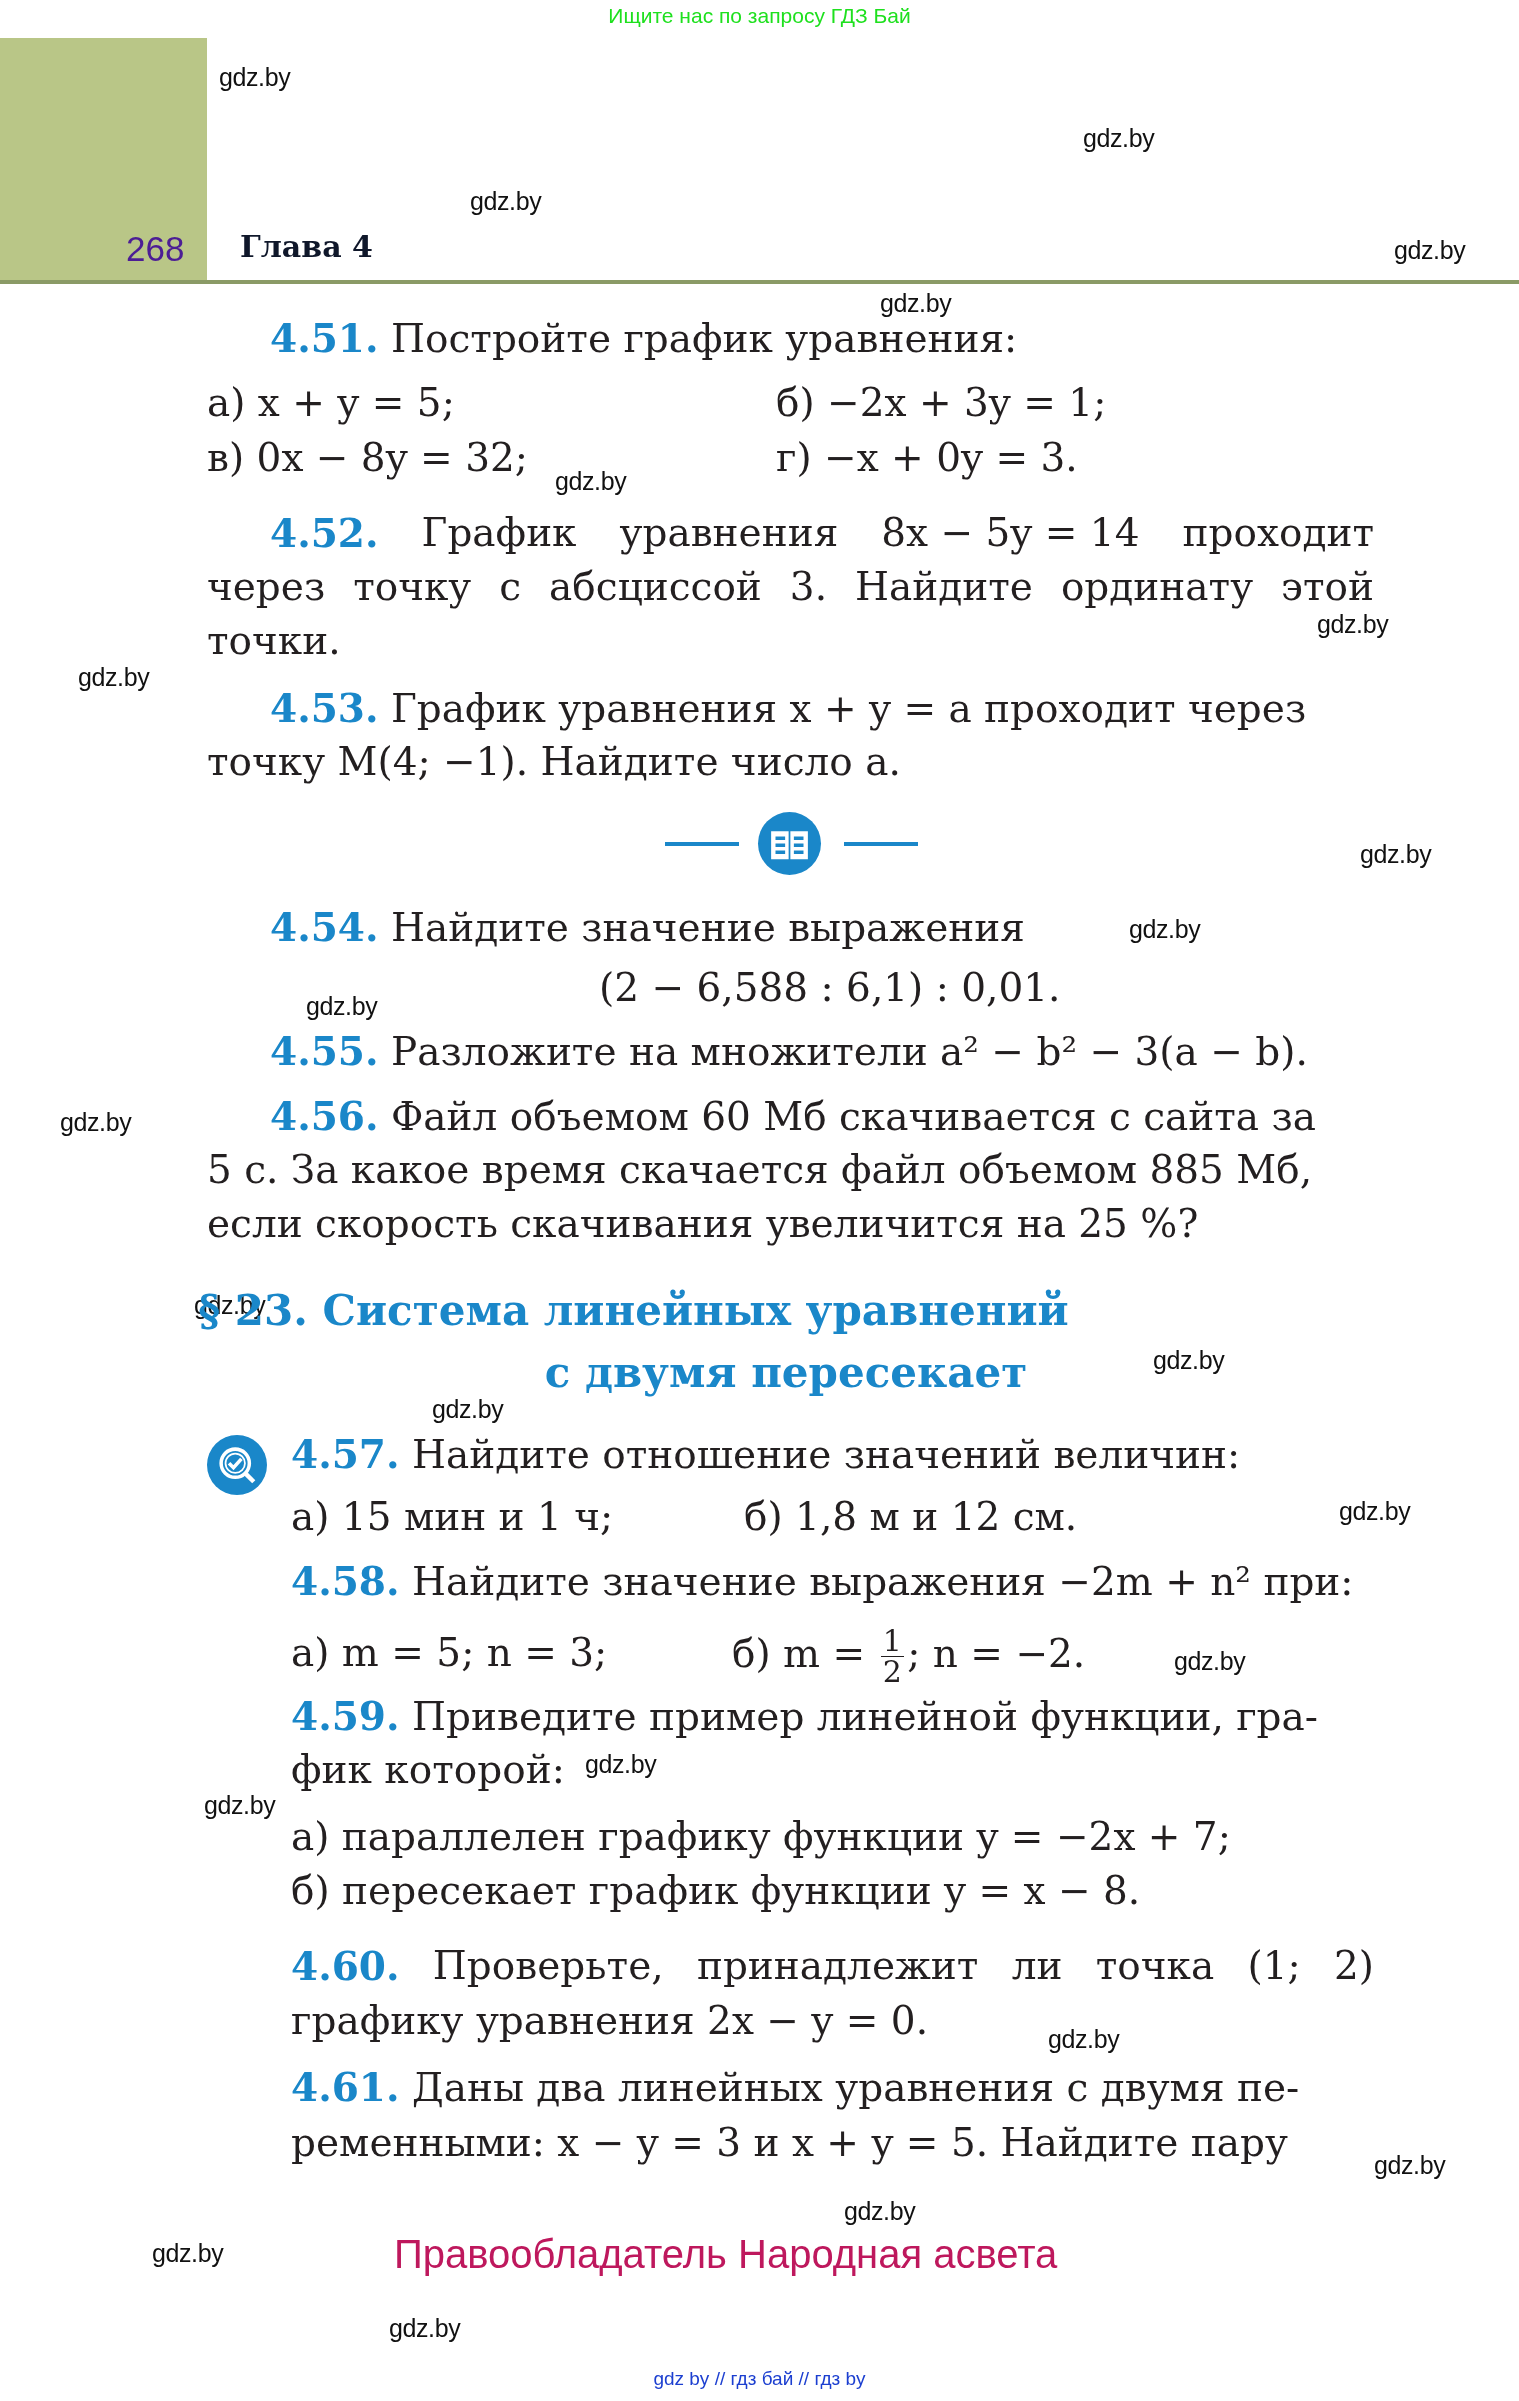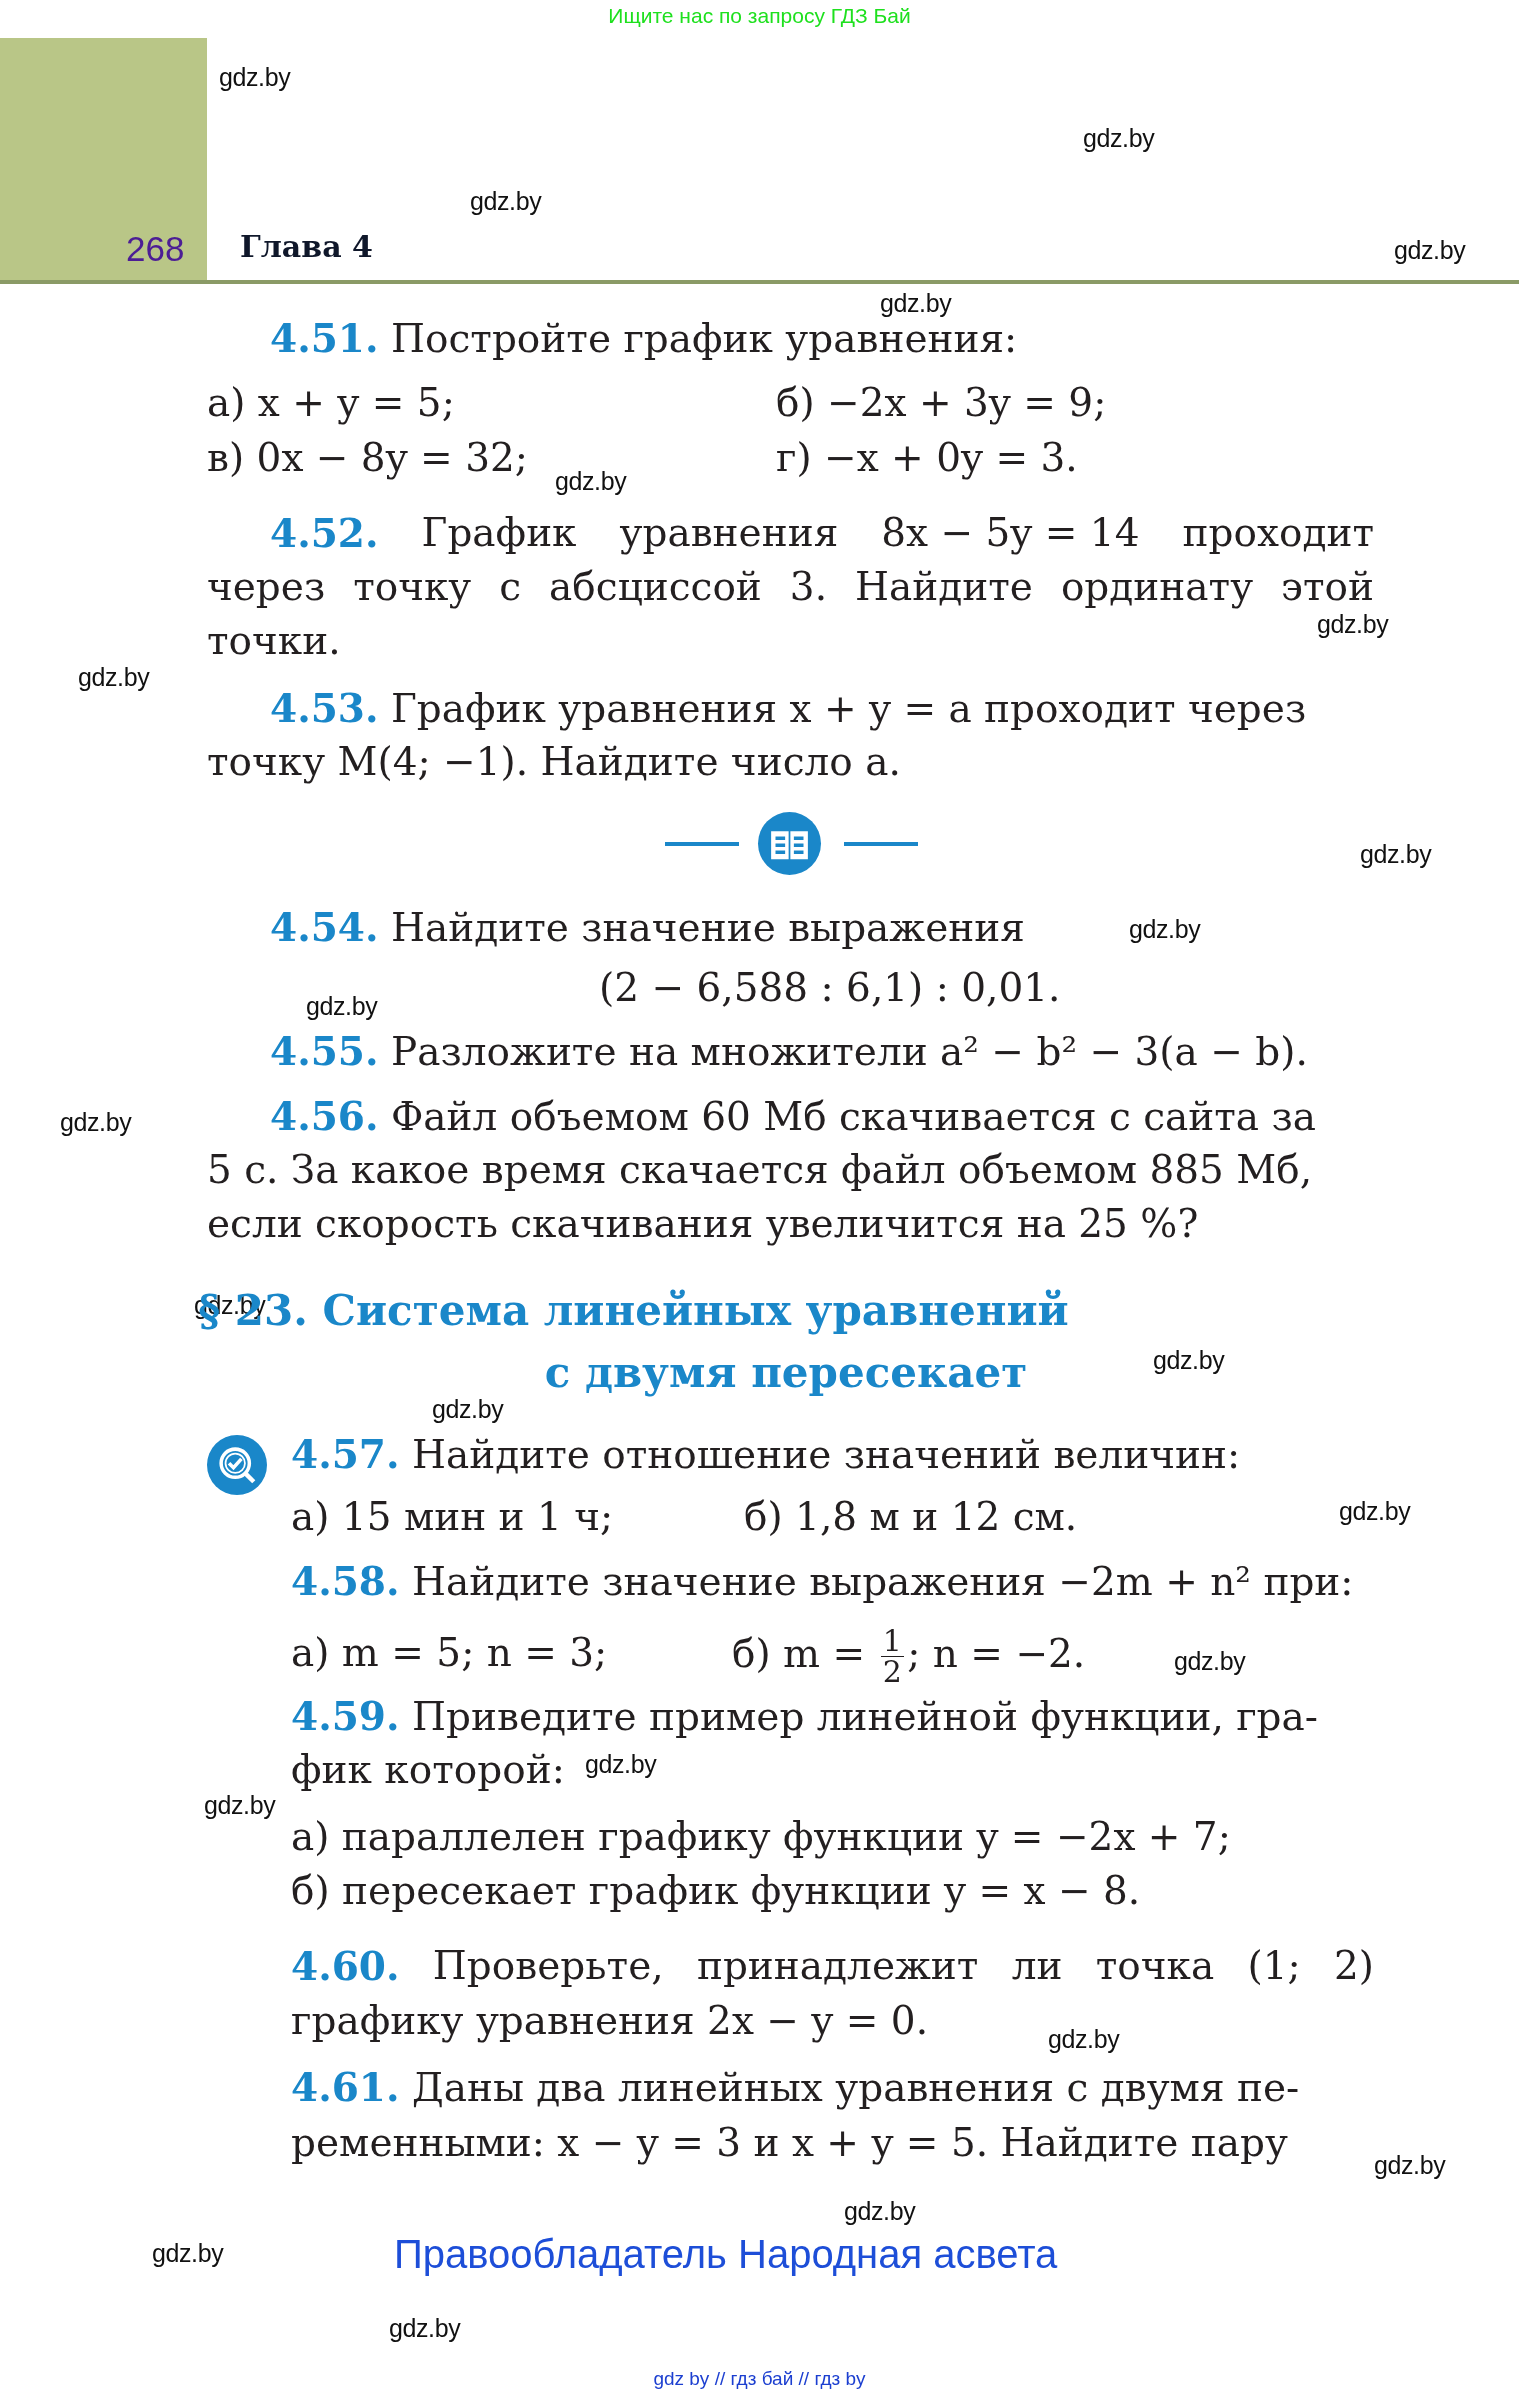--- a/index.html
+++ b/index.html
@@ -7,21 +7,21 @@
   .abs{position:absolute;white-space:nowrap;}
   .wm{font-family:"Liberation Sans","DejaVu Sans",sans-serif;font-size:25px;color:#111;letter-spacing:-0.4px;}
   .top-wm{font-family:"Liberation Sans","DejaVu Sans",sans-serif;font-size:21px;color:#1ee01e;left:0;width:1519px;text-align:center;top:3.5px;}
   .band{left:0;top:38px;width:207px;height:244px;background:#b9c687;}
   .pagenum{font-family:"Liberation Sans","DejaVu Sans",sans-serif;font-weight:normal;color:#4c1d95;font-size:35px;left:126px;top:229px;}
   .chapter{font-family:"DejaVu Serif","Liberation Serif",serif;font-weight:bold;font-size:30px;left:240px;top:229px;color:#0f172a;}
   .hline{left:0;top:280px;width:1519px;height:4.4px;background:#8a9a66;}
   .line{font-size:39px;line-height:54px;}
   .num{color:#1a87c9;font-weight:bold;}
   .sec{color:#1a87c9;font-weight:bold;font-size:42px;}
-  .pink{font-family:"Liberation Sans","DejaVu Sans",sans-serif;font-size:40px;color:#1d4ed8;}
+  .pink{font-family:"Liberation Sans","DejaVu Sans",sans-serif;font-size:40px;color:#be185d;}
   .foot{font-family:"Liberation Sans","DejaVu Sans",sans-serif;font-size:19px;color:#1c3fd0;left:0;width:1519px;text-align:center;top:2368px;}
   .just{display:flex;justify-content:space-between;width:1167px;}
   .frac{display:inline-block;vertical-align:middle;text-align:center;font-size:30px;line-height:30px;margin:0 3.5px;}
   .frac span{display:block;}
   .frac .n{border-bottom:1.8px solid #231f20;padding:0 1.8px;}
 </style>
 </head>
 <body>
 
 <div class="abs top-wm">Ищите нас по запросу ГДЗ Бай</div>
@@ -54,21 +54,21 @@
 <div class="abs wm" style="left:1374px;top:2151px;">gdz.by</div>
 <div class="abs wm" style="left:844px;top:2197px;">gdz.by</div>
 <div class="abs wm" style="left:152px;top:2239px;">gdz.by</div>
 <div class="abs wm" style="left:389px;top:2314px;">gdz.by</div>
 
 <div class="abs line" style="left:270px;top:311px;">
   <span class="num">4.51.</span>
   <span>Постройте график уравнения:</span>
 </div>
 <div class="abs line" style="left:207px;top:376px;">а) x + y = 5;</div>
-<div class="abs line" style="left:776px;top:376px;">б) −2x + 3y = 9;</div>
+<div class="abs line" style="left:776px;top:376px;">б) −2x + 3y = 1;</div>
 <div class="abs line" style="left:207px;top:431px;">в) 0x − 8y = 32;</div>
 <div class="abs line" style="left:776px;top:431px;">г) −x + 0y = 3.</div>
 
 <div class="abs line just" style="left:207px;top:506px;padding-left:63px;width:1104px;">
   <span class="num">4.52.</span>
   <span>График</span>
   <span>уравнения</span>
   <span>8x − 5y = 14</span>
   <span>проходит</span>
 </div>

